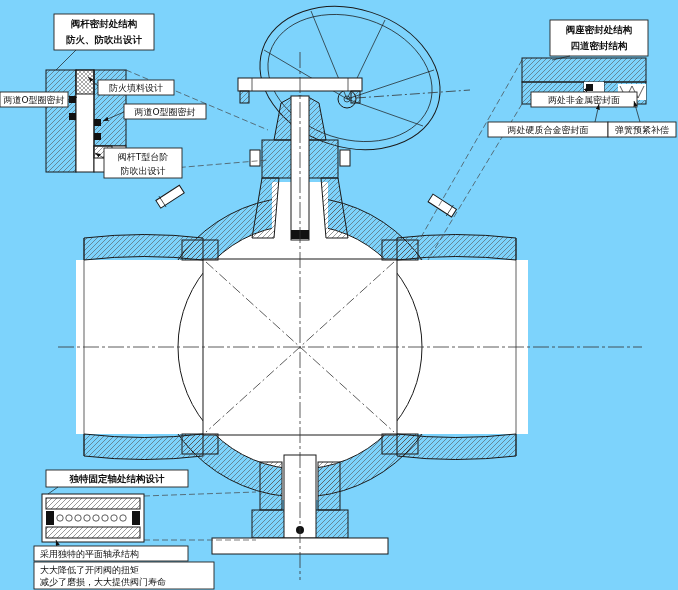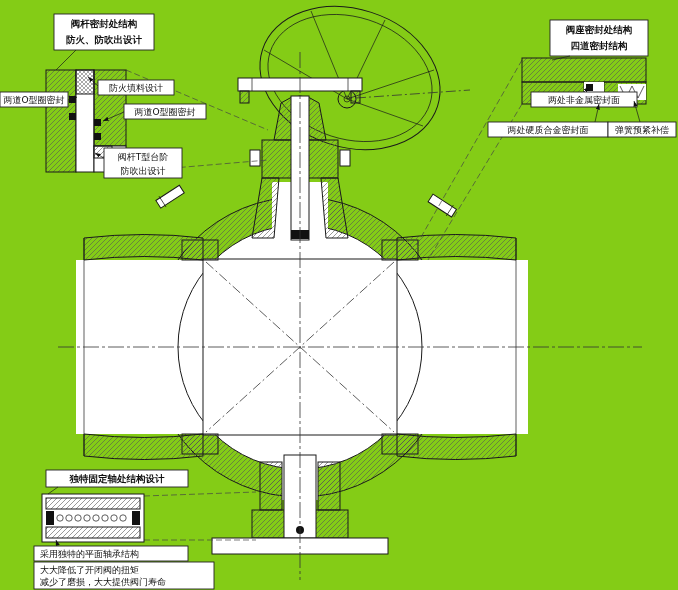--- a/index.html
+++ b/index.html
@@ -1,16 +1,16 @@
 <!DOCTYPE html>
 <html><head>
 <meta charset="utf-8">
 <style>
   html,body{margin:0;padding:0;background:#fff;}
-  .stage{width:678px;height:590px;background:#84cc16;position:relative;
+  .stage{width:678px;height:590px;background:#7dd3fc;position:relative;
          font-family:"DejaVu Sans","Liberation Sans",sans-serif;}
   svg{display:block;}
   .lbl{font-size:9px;fill:#111;text-anchor:middle;
        font-family:"DejaVu Sans","Liberation Sans",sans-serif;}
   .start{text-anchor:start;}
   .ttl{font-size:9.5px;font-weight:bold;}
   .box{fill:#fff;stroke:#222;stroke-width:0.9;}
   .ln{stroke:#1a1a1a;stroke-width:1;fill:none;}
   .thin{stroke-width:0.7;}
   .cl{stroke:#333;stroke-width:0.8;fill:none;}

